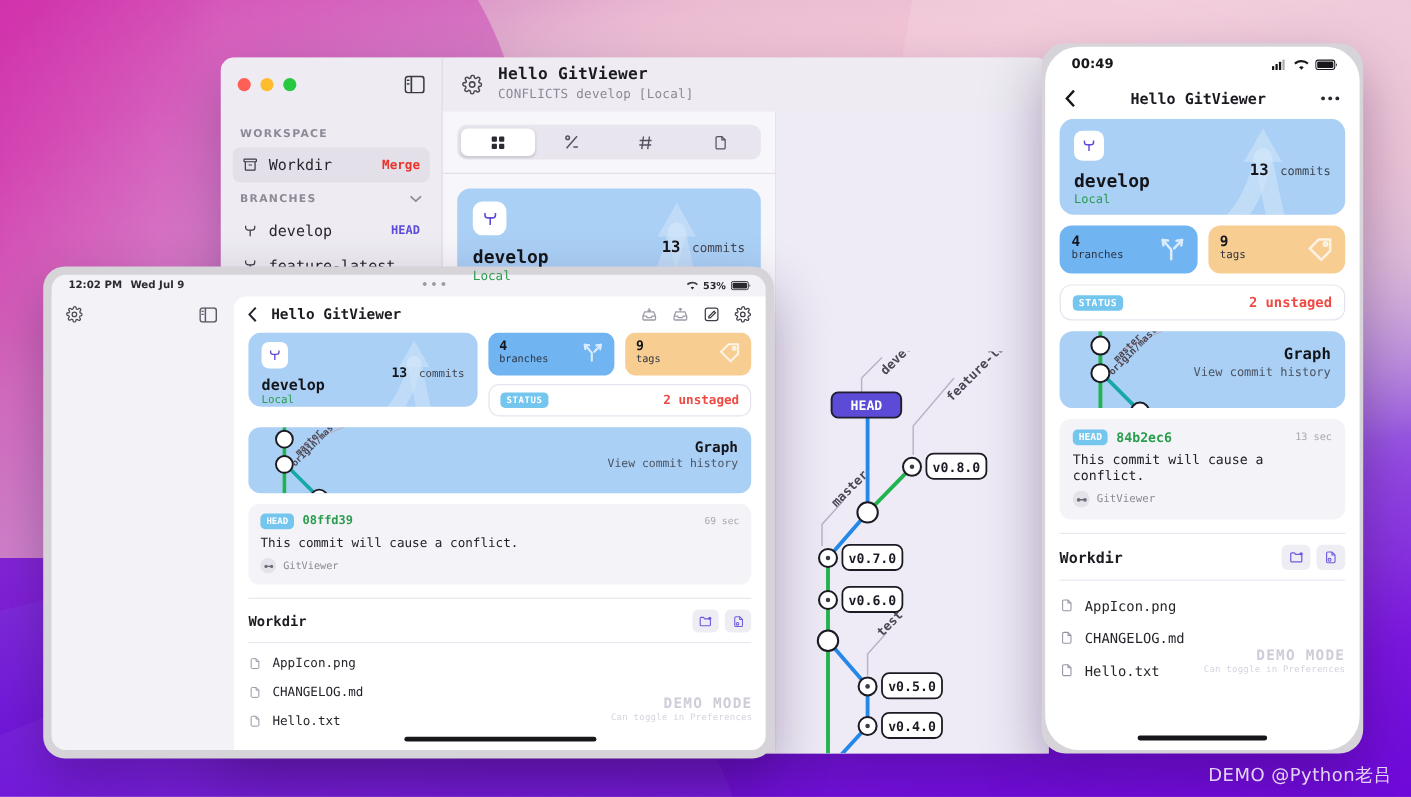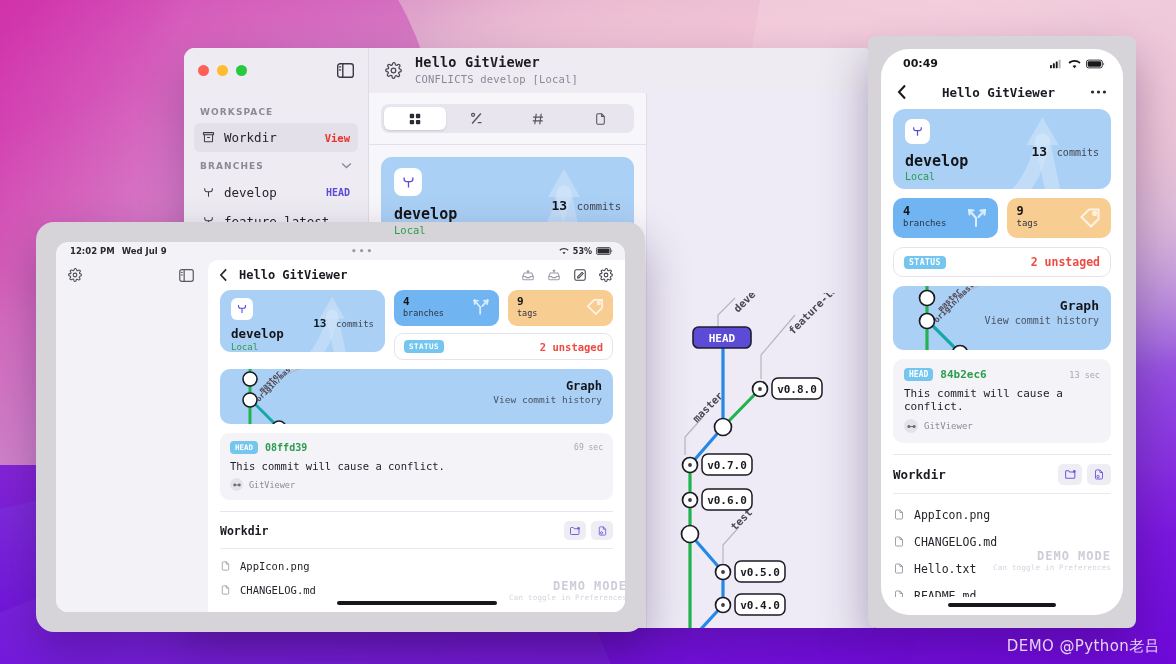--- a/index.html
+++ b/index.html
@@ -123,21 +123,21 @@
   .bc-commits { position:absolute; right:13px; top:38px; z-index:2; color:#14151a; }
   .bc-commits b { font-size:13px; }
   .bc-commits span { font-size:10.5px; color:#3f4450; }
 
   
   .dt-graph { flex:1; background:#eeebf6; position:relative; overflow:hidden; }
 
   
   .tablet {
     position:absolute; left:36px; top:222px; width:609px; height:410px;
-    background:#d6d4d8; border-radius:18px; padding:20px;
+    background:#d6d4d8; border-radius:18px; padding:7px;
     box-shadow: 0 20px 46px rgba(40,0,70,0.32);
   }
   .tablet-screen {
     width:100%; height:100%; background:#f3f2f6; border-radius:12px; overflow:hidden;
     display:flex; flex-direction:column;
   }
   .tb-status {
     height:18px; display:flex; align-items:center; justify-content:space-between;
     padding:0 12px 0 14px; font-family:"DejaVu Sans","Liberation Sans",sans-serif;
     font-size:8.5px; color:#2b2a30; font-weight:600;
@@ -213,21 +213,21 @@
 
   .demo-mode { position:absolute; text-align:right; pointer-events:none; }
   .demo-mode .t { font-size:12px; color:#cfccd8; letter-spacing:1px; font-weight:700; }
   .demo-mode .s { font-size:7.5px; color:#d6d3df; letter-spacing:.2px; }
 
   .home-indicator { height:4px; border-radius:2px; background:#17161a; }
 
   
   .phone {
     position:absolute; left:868px; top:36px; width:268px; height:592px;
-    background:#d6d4d8; border-radius:8px; padding:13px;
+    background:#d6d4d8; border-radius:20px; padding:3px;
     box-shadow: 0 20px 48px rgba(40,0,70,0.34);
   }
   .phone-screen { width:100%; height:100%; background:#fff; border-radius:28px; overflow:hidden;
     display:flex; flex-direction:column; }
   .ph-status {
     height:26px; display:flex; align-items:center; justify-content:space-between;
     padding:3px 18px 0 22px; font-family:"DejaVu Sans","Liberation Sans",sans-serif;
     font-size:11px; font-weight:700; color:#18171c;
   }
   .ph-status-right { display:flex; align-items:center; gap:5px; }
@@ -296,21 +296,21 @@
       <div class="sb-section">WORKSPACE</div>
       <div class="sb-item sel">
         <span>
           <svg width="13" height="13" viewBox="0 0 24 24" fill="none" stroke="#3b3945" stroke-width="1.9">
               <rect x="2.5" y="3" width="19" height="4" rx="1"></rect>
               <path d="M4.5 7v12a1 1 0 0 0 1 1h13a1 1 0 0 0 1-1V7"></path>
               <line x1="9.5" y1="12" x2="14.5" y2="12"></line>
             </svg>
         </span>
         <span class="name">Workdir</span>
-        <span class="badge-merge">View</span>
+        <span class="badge-merge">Merge</span>
       </div>
       <div class="sb-section-row">
         <div class="sb-section" style="padding-bottom:0;padding-top:9px">BRANCHES</div>
         <span style="padding-top:7px">
           <svg width="11" height="7" viewBox="0 0 12 8" fill="none" stroke="#8d8996" stroke-width="1.6">
               <path d="M1 1.8 6 6.3l5-4.5"></path>
             </svg>
         </span>
       </div>
       <div style="height:7px"></div>
@@ -909,29 +909,20 @@
               <path d="M14 3H7a2 2 0 0 0-2 2v14a2 2 0 0 0 2 2h10a2 2 0 0 0 2-2V8z"></path>
               <path d="M14 3v5h5"></path>
             </svg>
           </span>
         <span>Hello.txt</span>
         <div class="demo-mode" style="right:0;top:-6px">
           <div class="t">DEMO MODE</div>
           <div class="s">Can toggle in Preferences</div>
         </div>
       </div>
-      <div class="file-row" style="height:27px;font-size:11.5px">
-        <span>
-            <svg width="12" height="13" viewBox="0 0 24 24" fill="none" stroke="#9995a4" stroke-width="1.8">
-              <path d="M14 3H7a2 2 0 0 0-2 2v14a2 2 0 0 0 2 2h10a2 2 0 0 0 2-2V8z"></path>
-              <path d="M14 3v5h5"></path>
-            </svg>
-          </span>
-        <span>README.md</span>
-      </div>
     </div>
 
     <div style="display:flex;justify-content:center;padding:6px 0 8px 0">
       <div class="home-indicator" style="width:108px"></div>
     </div>
   </div>
 </div>
 
 <div class="watermark">DEMO @Python老吕</div>
 

